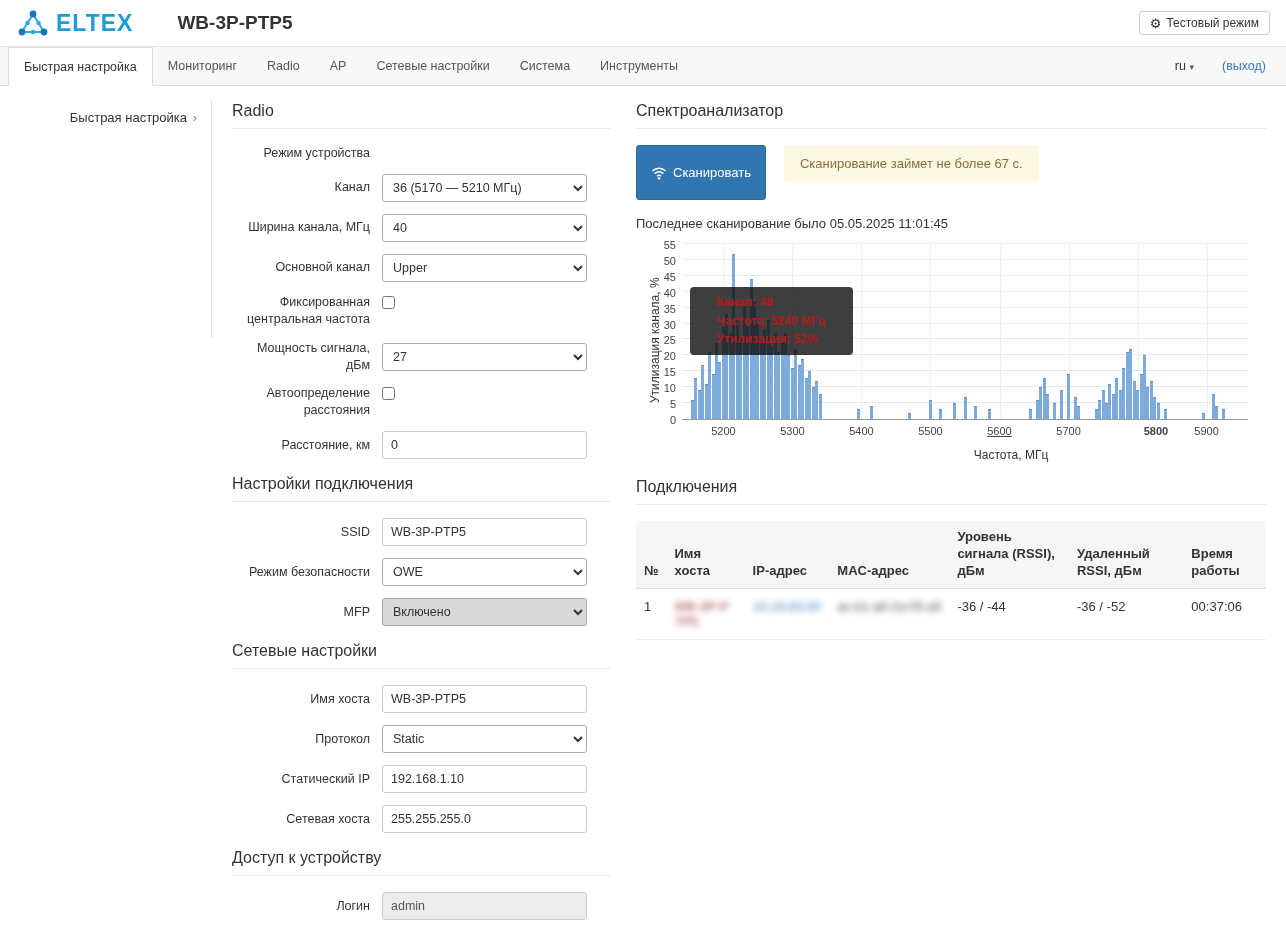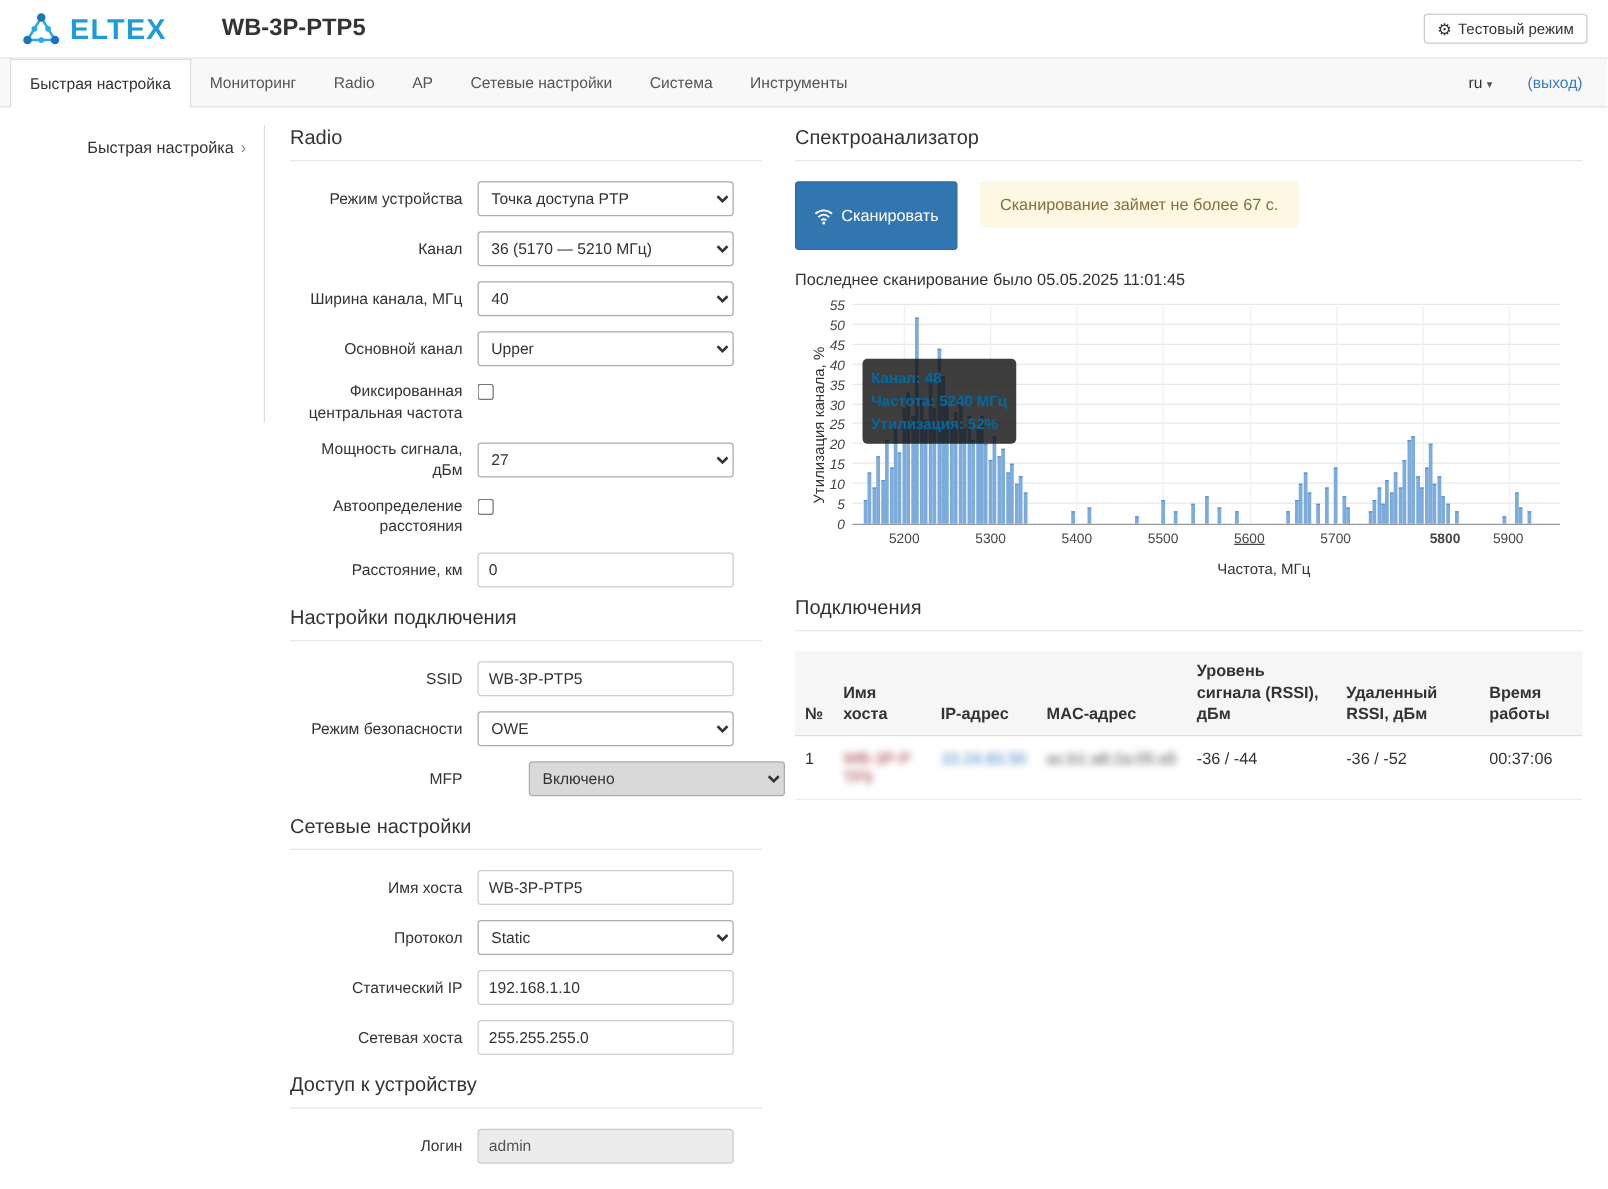--- a/index.html
+++ b/index.html
@@ -41,21 +41,21 @@
                    padding-bottom:8px; border-bottom:1px solid #e7e7e7; }
   .section-title:first-child { margin-top:2px; }
 
   
   .frow { display:flex; align-items:center; margin-bottom:12px; }
   .frow-check { align-items:flex-start; }
   .flabel { width:150px; flex:0 0 150px; text-align:right; padding-right:12px; font-size:12.5px; line-height:1.35; color:#333; }
   .fctrl { width:205px; }
   select { width:205px; height:28px; border:1px solid #ababab; border-radius:3px; background:#fff;
            font-family:"Liberation Sans", sans-serif; font-size:12.5px; color:#333; padding:2px 6px; }
-  select:disabled { background:#d9d9d9; color:#333; opacity:1;margin-left:41px; }
+  select:disabled { background:#d9d9d9; color:#333; opacity:1; }
   input[type=text], input[type=password] { width:100%; height:28px; border:1px solid #ccc; border-radius:3px;
            padding:4px 8px; font-family:"Liberation Sans", sans-serif; font-size:12.5px; color:#333; }
   input::placeholder { color:#aaa; }
   input:disabled { background:#ececec; color:#555; }
   .fcheck { margin:2px 0 0; width:13px; height:13px; }
   .btn { padding:6px 11px; font-size:12.5px; border-radius:3px; cursor:pointer;
          display:inline-flex; align-items:center; gap:6px; font-family:"Liberation Sans", sans-serif; }
   .btn-primary { background:#3276b1; border:1px solid #2c699e; color:#fff; }
 
   
@@ -63,25 +63,25 @@
   .scan-btn { padding:19px 14px; font-size:13px; }
   .alert { background:#fcf8e3; color:#8a6d3b; padding:11px 16px; border-radius:3px; font-size:13px; }
   .last-scan { margin:16px 0 10px; font-size:13px; color:#333; }
 
   .chart-wrap { position:relative; padding-left:46px; margin:14px 0 8px; width:620px; }
   .ylabel { position:absolute; transform:rotate(-90deg); transform-origin:left top;
             left:12px; top:158px; font-size:12px; color:#333; white-space:nowrap; }
   .plot { position:relative; width:566px; height:175px; border-bottom:1px solid #999; }
   .hgrid { position:absolute; left:0; width:100%; height:1px; background:#e7e7e7; }
   .vgrid { position:absolute; top:0; bottom:0; width:1px; background:#efefef; }
-  .ytick { position:absolute; left:-36px; width:30px; text-align:right; font-size:11px; color:#444;font-style:italic; }
+  .ytick { position:absolute; left:-36px; width:30px; text-align:right; font-size:11px; color:#444; }
   .xtick { position:absolute; top:180px; width:40px; text-align:center; font-size:11px; color:#444; }
   .bar { position:absolute; bottom:0; width:3px; background:#7cabdc; border-top:1px solid #5b93cf; }
-  .tooltip { position:absolute; left:8px; top:42px; background:rgba(20,20,20,0.82); color:#0369a1;
-             padding:6px 7px; border-radius:4px; font-size:12px; font-weight:bold; line-height:1.55;
+  .tooltip { position:absolute; left:8px; top:42px; background:rgba(20,20,20,0.82); color:#b91c1c;
+             padding:6px 27px; border-radius:4px; font-size:12px; font-weight:bold; line-height:1.55;
              z-index:5; white-space:nowrap; }
   .xlabel { width:566px; margin-left:46px; text-align:center; font-size:12px; color:#333; margin-top:28px; }
 
   
   .conn-table { border-collapse:collapse; width:100%; max-width:640px; margin-top:6px; font-size:13px; }
   .conn-table th { background:#f6f6f6; text-align:left; vertical-align:bottom; font-weight:bold;
                    padding:8px 8px; border-bottom:1px solid #ddd; line-height:1.3; }
   .conn-table td { padding:10px 8px; vertical-align:top; border-bottom:1px solid #eee; }
   .blur { filter:blur(3px); user-select:none; }
   .host-blur { color:#a03a3a; display:inline-block; width:60px; word-break:break-all; }
@@ -143,21 +143,20 @@
           <span class="chev">›</span>
         </div>
       </div>
     </aside>
 
     <main class="form-col">
       <div id="form-sections">
           <h2 class="section-title">Radio</h2>
           <div class="frow">
             <label class="flabel">Режим устройства</label>
-            <div class="fctrl"><select><option>Точка доступа PTP</option></select></div>
           </div>
           <div class="frow">
             <label class="flabel">Канал</label>
             <div class="fctrl"><select><option>36 (5170 — 5210 МГц)</option></select></div>
           </div>
           <div class="frow">
             <label class="flabel">Ширина канала, МГц</label>
             <div class="fctrl"><select><option>40</option></select></div>
           </div>
           <div class="frow">

